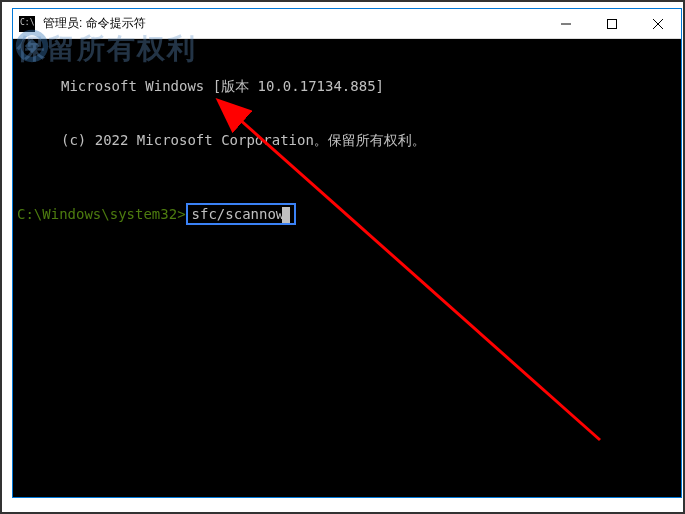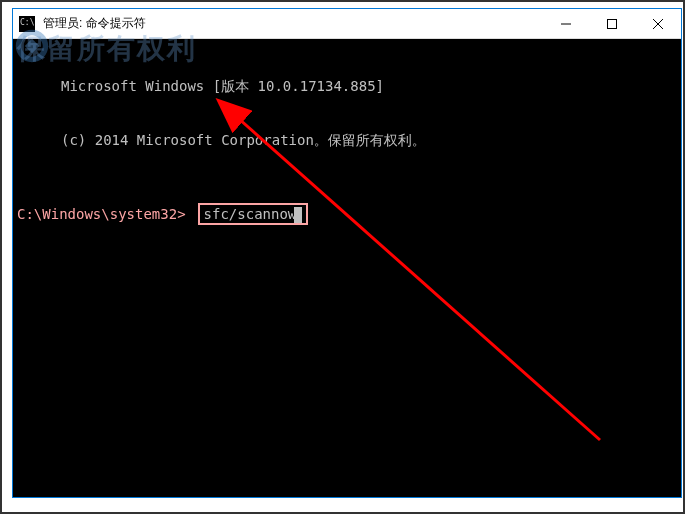--- a/index.html
+++ b/index.html
@@ -70,25 +70,25 @@
       color: #c0c0c0;
       font-family: "NSimSun", "SimSun", Consolas, monospace;
       font-size: 14px;
       line-height: 18px;
       padding: 2px 4px;
       position: relative;
       white-space: pre;
     }
     .terminal-line { display: block; padding-left: 44px; }
     .prompt-line { margin-top: 18px; display: flex; align-items: center; }
-    .prompt-path { color: #fca5a5; }
+    .prompt-path { color: #4d7c0f; }
     .command-box {
-      border: 2px solid #fca5a5;
+      border: 2px solid #3b82f6;
       padding: 0 4px;
-      margin-left: 12px;
+      margin-left: 0;
       color: #c0c0c0;
       display: inline-block;
     }
     .cursor {
       display: inline-block;
       width: 8px; height: 16px;
       background: #c0c0c0;
       vertical-align: middle;
       margin-left: -2px;
       animation: blink 1s step-end infinite;
@@ -140,21 +140,21 @@
     </div>
     <div class="titlebar-btn close">
       <svg viewBox="0 0 10 10">
           <line x1="0" y1="0" x2="10" y2="10" stroke="currentColor" stroke-width="1"></line>
           <line x1="10" y1="0" x2="0" y2="10" stroke="currentColor" stroke-width="1"></line>
         </svg>
     </div>
   </div>
   <div class="terminal">
     <span class="terminal-line">Microsoft Windows [版本 10.0.17134.885]</span>
-    <span class="terminal-line">(c) 2014 Microsoft Corporation。保留所有权利。</span>
+    <span class="terminal-line">(c) 2022 Microsoft Corporation。保留所有权利。</span>
     <div class="prompt-line">
       <span class="prompt-path">C:\Windows\system32&gt;</span><span class="command-box"><span>sfc/scannow</span><span class="cursor"></span></span>
     </div>
   </div>
 </div>
 
 <svg class="watermark-logo" viewBox="0 0 40 40">
   <path d="M20 2 C10 2 2 10 2 20 C2 30 10 38 20 38 C30 38 38 30 38 20 C38 10 30 2 20 2 Z M20 8 C26 8 32 14 32 20 C32 26 26 32 20 32 C14 32 8 26 8 20 C8 14 14 8 20 8 Z" fill="#3a7ab8"></path>
   <path d="M12 20 L20 12 L28 20 L20 28 Z" fill="#5a9ad8"></path>
 </svg>

